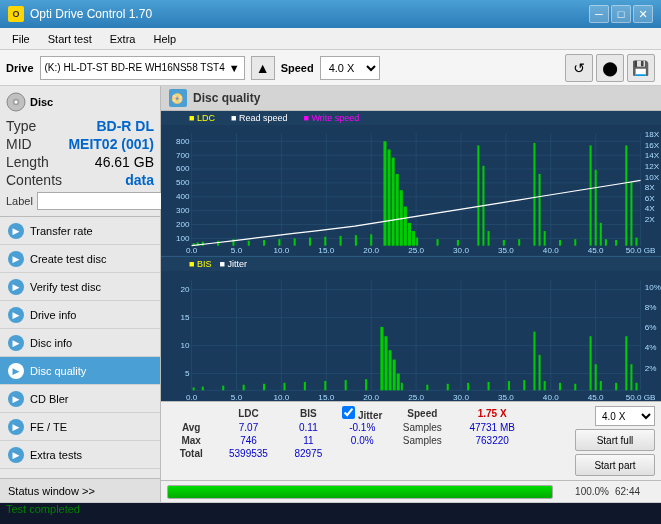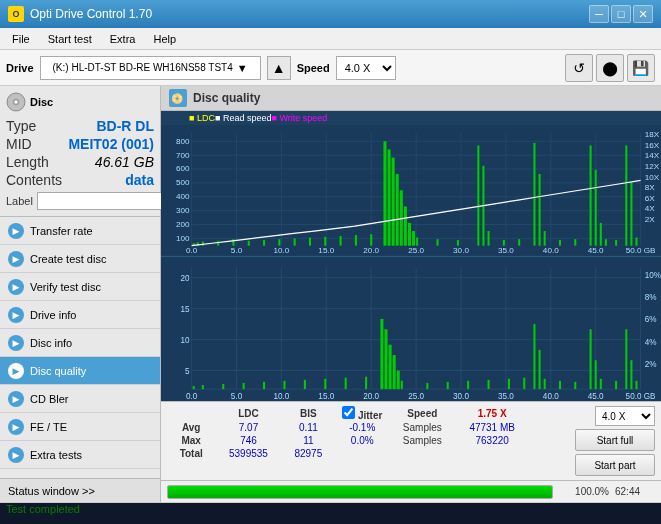--- a/index.html
+++ b/index.html
@@ -13,39 +13,39 @@
     .title-bar-controls { display: flex; gap: 2px; }
     .tb-btn { width: 20px; height: 18px; background: rgba(255,255,255,0.2); border: 1px solid rgba(255,255,255,0.4); color: white; font-size: 11px; cursor: pointer; display: flex; align-items: center; justify-content: center; border-radius: 2px; }
     
     
     .menu-bar { background: #f0f0f0; height: 22px; display: flex; align-items: center; padding: 0 4px; border-bottom: 1px solid #ccc; gap: 2px; }
     .menu-item { padding: 2px 8px; cursor: pointer; border-radius: 2px; font-size: 11px; }
     
     
     .drive-bar { background: #f5f5f5; height: 36px; display: flex; align-items: center; padding: 0 6px; border-bottom: 1px solid #ccc; gap: 6px; }
     .drive-label { font-size: 11px; font-weight: bold; }
-    .drive-select { display: flex; align-items: center; background: white; border: 1px solid #aaa; height: 24px; padding: 0 12px; gap: 4px; min-width: 200px; }
+    .drive-select { display: flex; align-items: center; background: white; border: 1px solid #aaa; height: 24px; padding: 0 4px; gap: 4px; min-width: 200px; }
     .drive-select-text { font-size: 10px; flex: 1; }
     .drive-btn { width: 24px; height: 24px; background: #e8e8e8; border: 1px solid #aaa; display: flex; align-items: center; justify-content: center; cursor: pointer; font-size: 14px; }
     .speed-label { font-size: 11px; font-weight: bold; }
     .speed-select { background: white; border: 1px solid #aaa; height: 24px; padding: 0 4px; font-size: 11px; width: 60px; }
     .drive-icons { display: flex; gap: 3px; margin-left: auto; }
     .drive-icon-btn { width: 28px; height: 28px; background: #e8e8e8; border: 1px solid #aaa; display: flex; align-items: center; justify-content: center; cursor: pointer; border-radius: 2px; font-size: 14px; }
     
     
     .sidebar { width: 161px; background: #e8e8e8; border-right: 1px solid #bbb; display: flex; flex-direction: column; flex-shrink: 0; }
     
     
     .disc-section { padding: 6px; border-bottom: 1px solid #bbb; }
     .disc-header { display: flex; align-items: center; gap: 4px; margin-bottom: 6px; }
     .disc-icon { width: 20px; height: 20px; }
     .disc-info-row { display: flex; justify-content: space-between; margin-bottom: 2px; font-size: 14px; }
     .disc-info-label { color: #333; }
     .disc-info-value { color: #0066cc; font-weight: bold; }
-    .disc-info-value.black { color: #000; font-weight: normal; font-style: italic; }
+    .disc-info-value.black { color: #000; font-weight: normal; }
     .label-row { display: flex; align-items: center; gap: 4px; margin-top: 4px; }
     .label-input { flex: 1; height: 18px; border: 1px solid #aaa; background: white; padding: 0 2px; font-size: 10px; }
     .label-btn { width: 20px; height: 18px; background: #e8e8e8; border: 1px solid #aaa; display: flex; align-items: center; justify-content: center; cursor: pointer; font-size: 10px; }
     
     
     .nav-item { display: flex; align-items: center; height: 28px; padding: 0 8px; cursor: pointer; font-size: 11px; border-bottom: 1px solid #d0d0d0; gap: 6px; }
     .nav-item.active { background: #4a9fd4; color: white; }
     .nav-icon { width: 16px; height: 16px; border-radius: 50%; display: flex; align-items: center; justify-content: center; font-size: 9px; flex-shrink: 0; }
     .nav-icon.blue { background: #4a9fd4; color: white; }
     .nav-icon.active { background: white; color: #4a9fd4; }
@@ -205,21 +205,21 @@
     <div class="right-panel">
 
       <div class="dq-header">
         <div class="dq-icon">📀</div>
         <span class="dq-title">Disc quality</span>
       </div>
 
       <div style="flex:1; display:flex; flex-direction:column; background:#1e4060; overflow:hidden; min-height:0;">
 
         <div style="flex:1; display:flex; flex-direction:column; min-height:0; border-bottom:1px solid #2a5a80;">
-          <div style="display:flex; gap:0; padding:2px 28px; background:#1e4060;">
+          <div style="display:flex; gap:16px; padding:2px 28px; background:#1e4060;">
             <span style="font-size:9px; color:#ffff00;">■ <span>LDC</span></span>
             <span style="font-size:9px; color:#ffffff;">■ <span>Read speed</span></span>
             <span style="font-size:9px; color:#ff00ff;">■ <span>Write speed</span></span>
           </div>
           <div style="flex:1; position:relative; min-height:0;">
             <svg width="100%" height="100%" viewBox="0 0 490 160" preserveAspectRatio="none">
 
               <rect width="490" height="160" fill="#1a3a5c"></rect>
 
               <line x1="30" y1="20" x2="470" y2="20" stroke="#2a5a7a" stroke-width="0.5"></line>
@@ -319,20 +319,24 @@
               <text x="294" y="157" fill="#aaddff" font-size="8" text-anchor="middle">30.0</text>
               <text x="338" y="157" fill="#aaddff" font-size="8" text-anchor="middle">35.0</text>
               <text x="382" y="157" fill="#aaddff" font-size="8" text-anchor="middle">40.0</text>
               <text x="426" y="157" fill="#aaddff" font-size="8" text-anchor="middle">45.0</text>
               <text x="470" y="157" fill="#aaddff" font-size="8" text-anchor="middle">50.0 GB</text>
             </svg>
           </div>
         </div>
 
         <div style="flex:1; display:flex; flex-direction:column; min-height:0;">
+          <div style="display:flex; gap:8px; padding:2px 28px; background:#1e4060;">
+            <span style="font-size:9px; color:#ffff00;">■ <span>BIS</span></span>
+            <span style="font-size:9px; color:#ffffff;">■ <span>Jitter</span></span>
+          </div>
           <div style="flex:1; position:relative; min-height:0;">
             <svg width="100%" height="100%" viewBox="0 0 490 140" preserveAspectRatio="none">
               <rect width="490" height="140" fill="#1a3a5c"></rect>
 
               <line x1="30" y1="20" x2="470" y2="20" stroke="#2a5a7a" stroke-width="0.5"></line>
               <line x1="30" y1="50" x2="470" y2="50" stroke="#2a5a7a" stroke-width="0.5"></line>
               <line x1="30" y1="80" x2="470" y2="80" stroke="#2a5a7a" stroke-width="0.5"></line>
               <line x1="30" y1="110" x2="470" y2="110" stroke="#2a5a7a" stroke-width="0.5"></line>
               <line x1="30" y1="128" x2="470" y2="128" stroke="#2a5a7a" stroke-width="0.5"></line>
 

